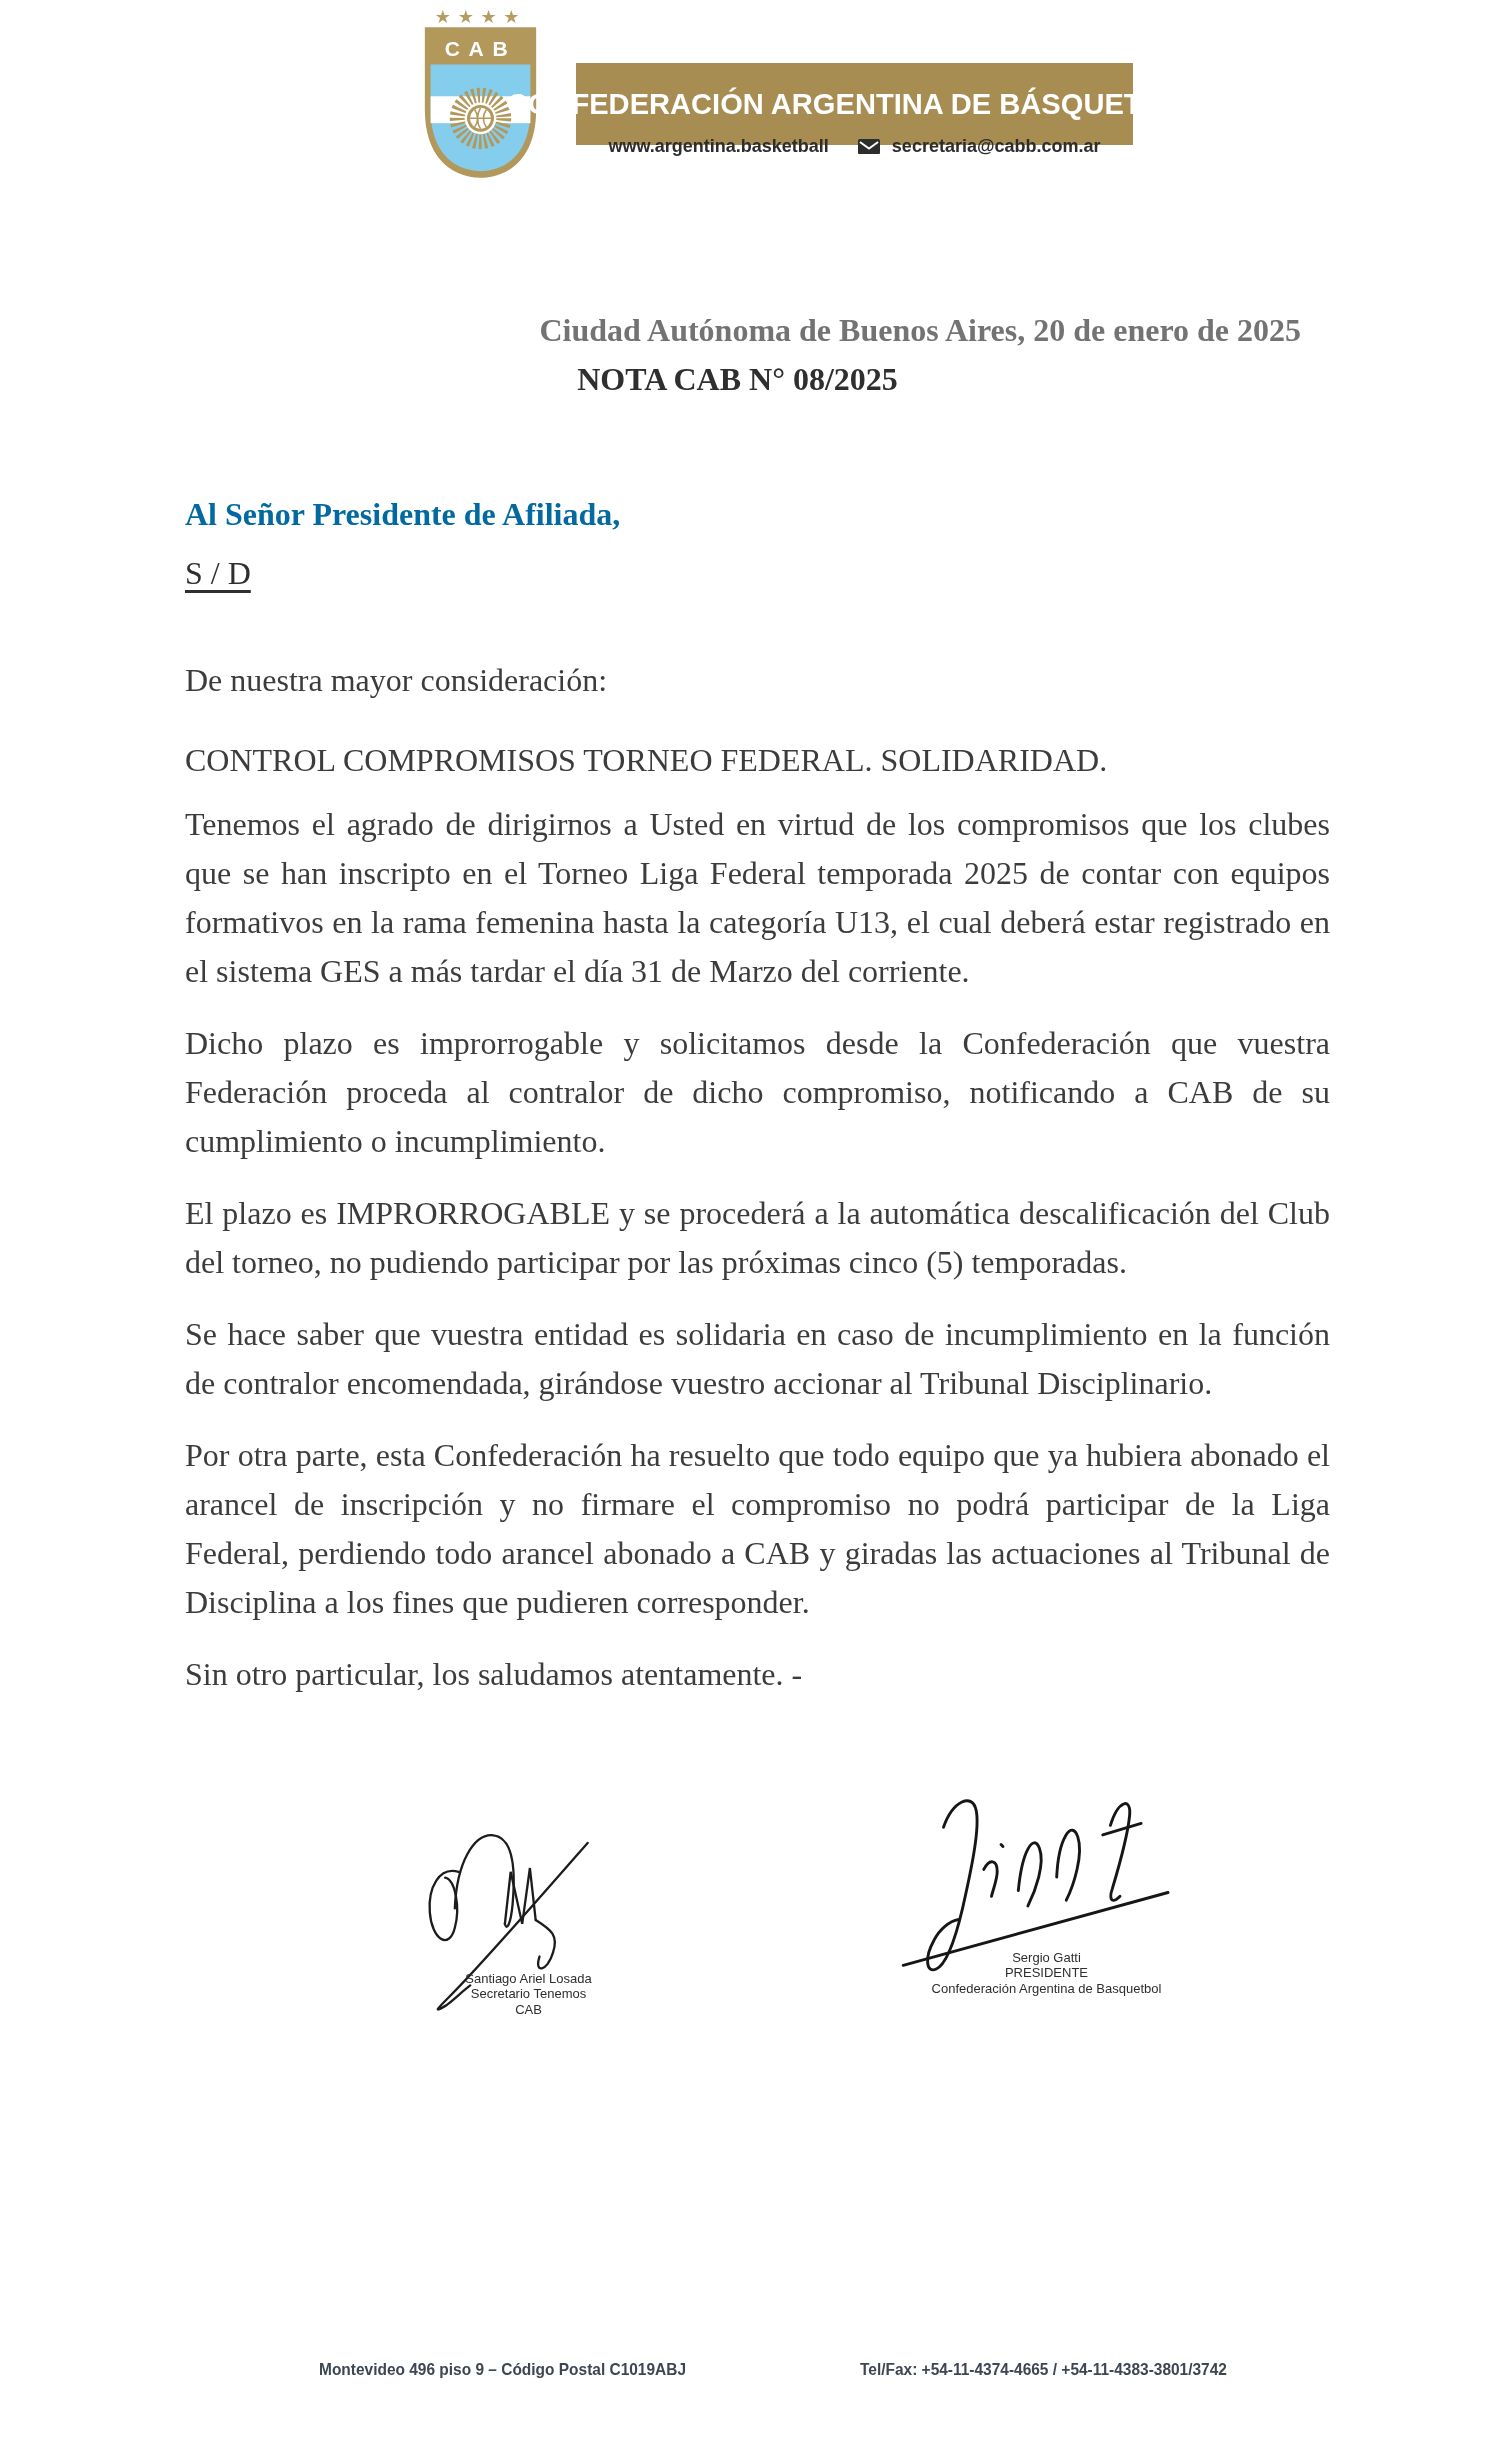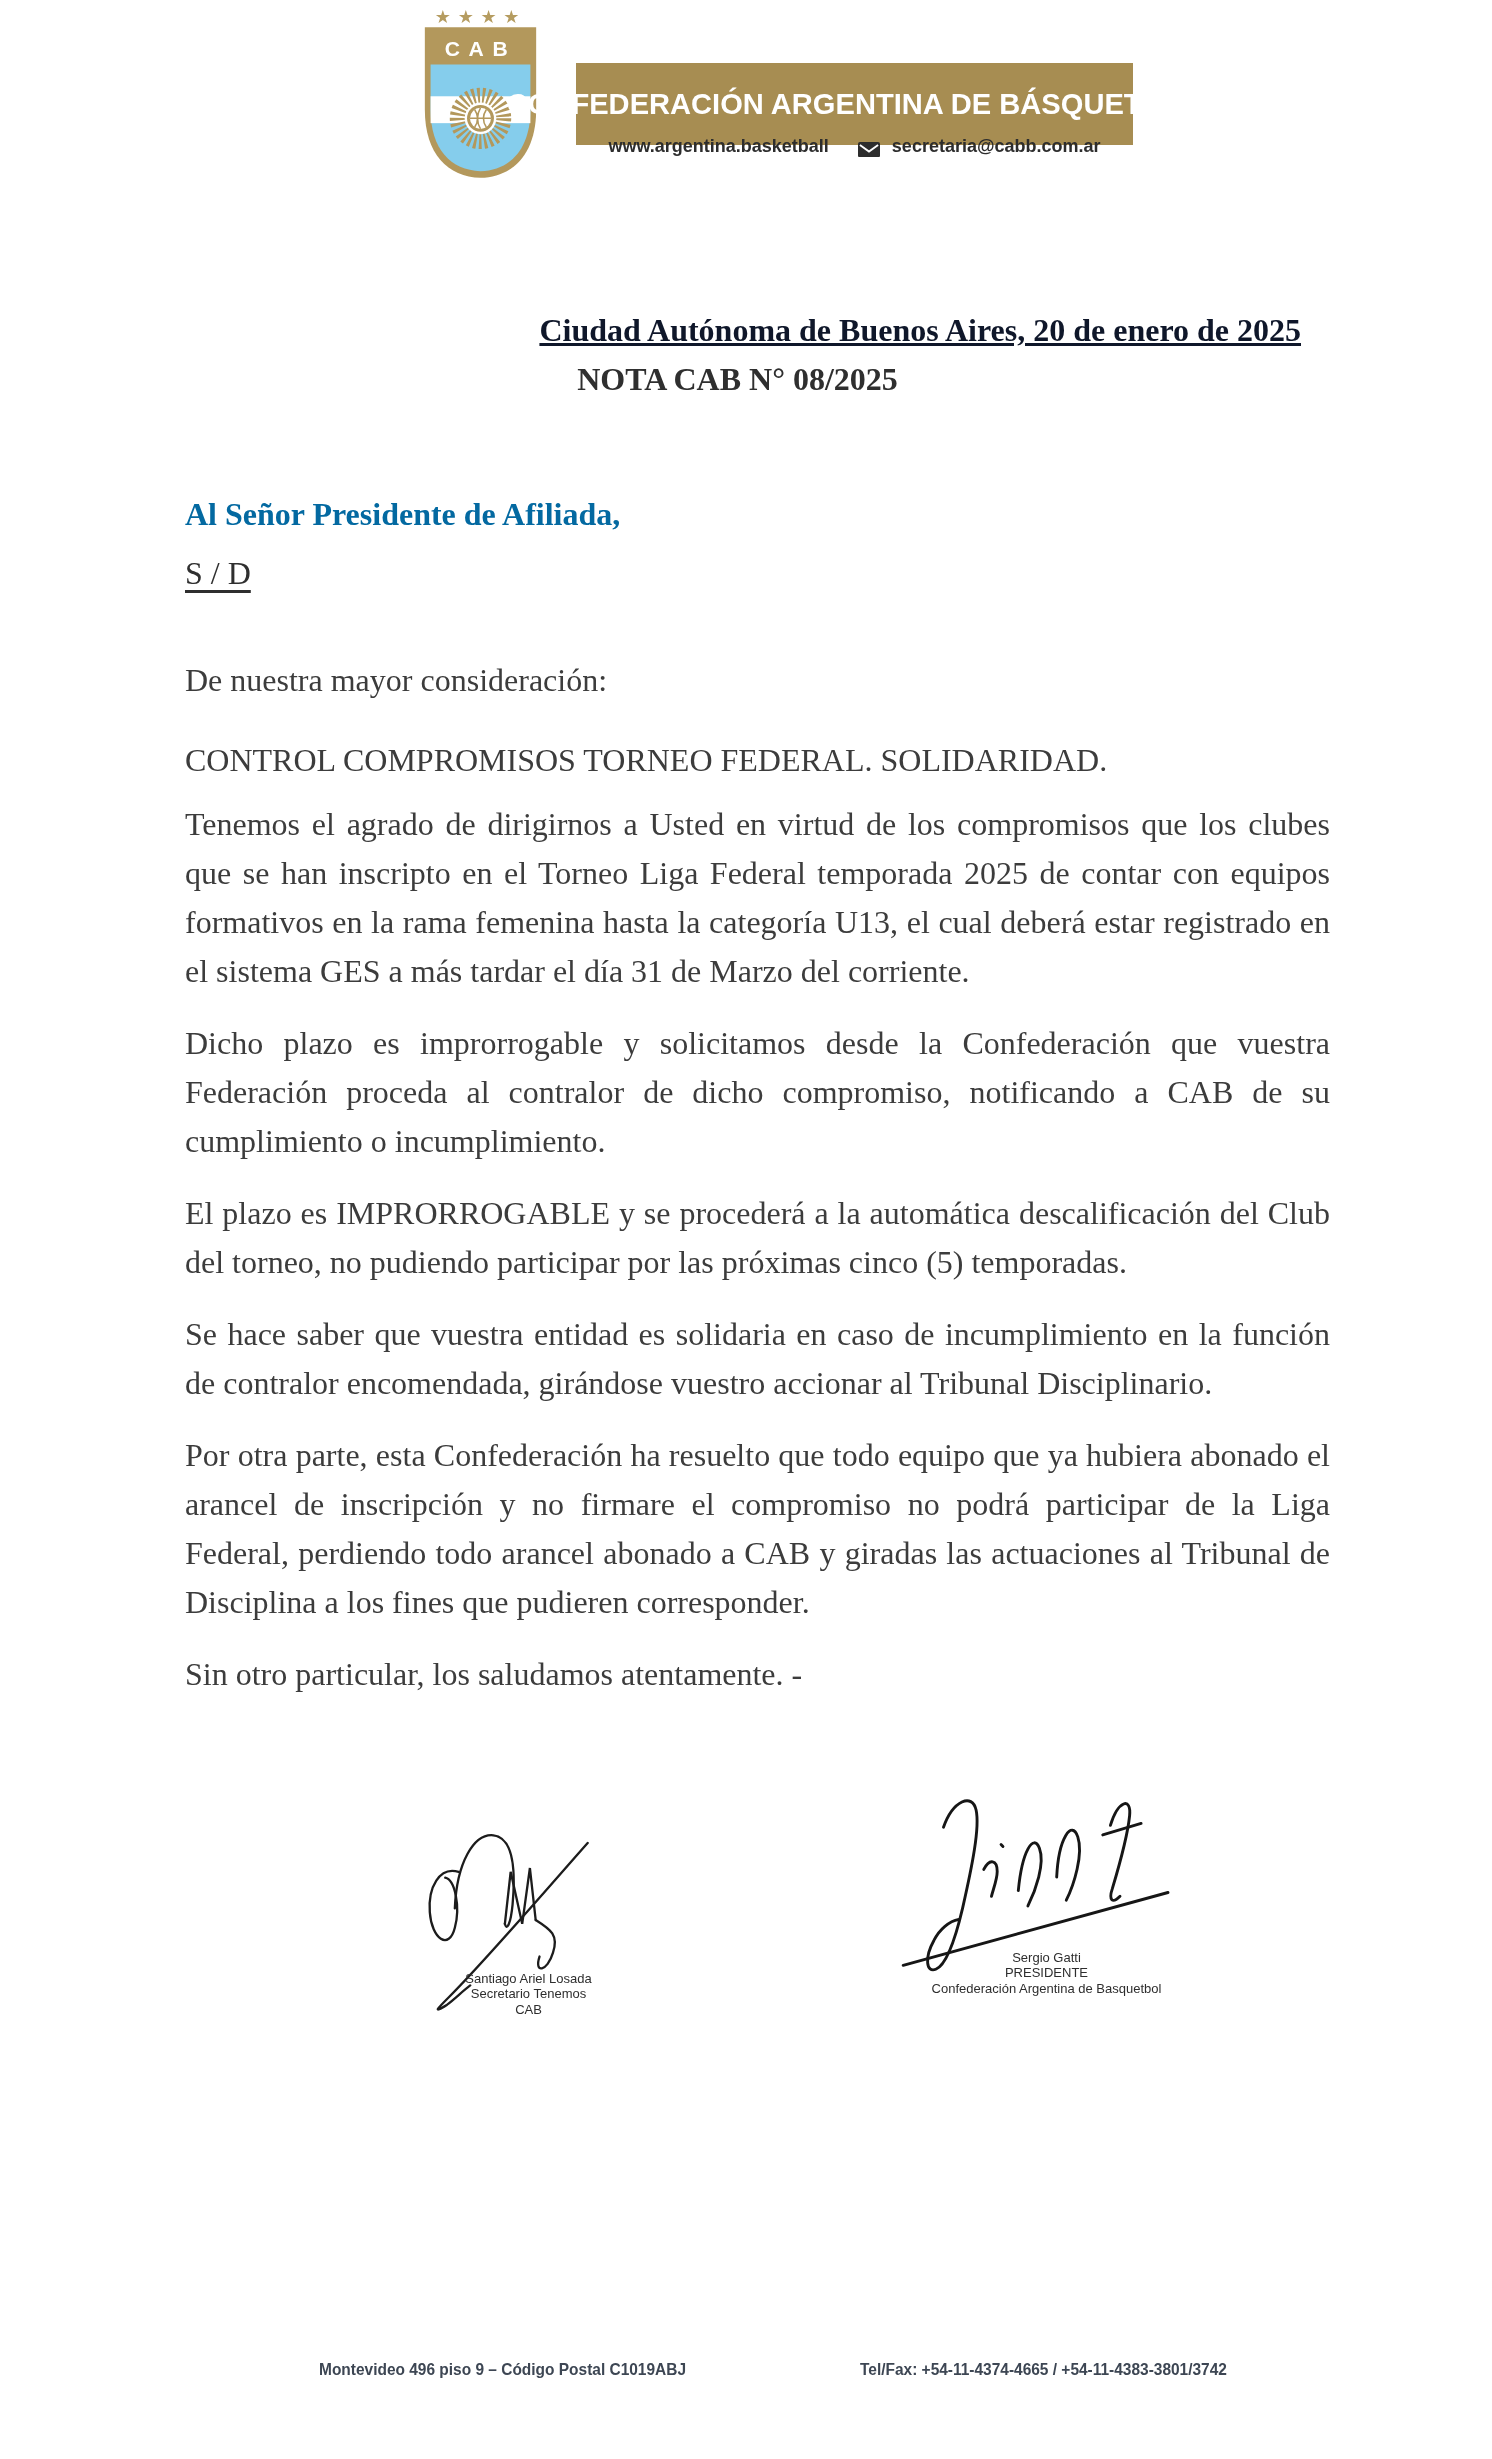--- a/index.html
+++ b/index.html
@@ -33,29 +33,29 @@
     transform:scaleX(0.97);
     white-space:nowrap;
   }
   .contact-line {
     position:absolute; left:576px; top:136px; width:557px;
     display:flex; align-items:center; justify-content:center; gap:29px;
     font-family:"Liberation Sans", sans-serif;
     font-weight:bold; font-size:18px; color:#2d2d2d;
     white-space:nowrap;
   }
-  .email-wrap { display:flex; align-items:flex-end; gap:12px; }
+  .email-wrap { display:flex; align-items:center; gap:12px; }
 
   
   .letter {
     position:absolute; left:185px; top:306px; width:1145px;
     font-size:32px; line-height:49px; text-align:justify;
     color:#3c3c3c;
   }
-  .date-line  { text-align:right; padding-right:29px; font-weight:bold; color:#0f172a;text-decoration:underline; }
+  .date-line  { text-align:right; padding-right:29px; font-weight:bold; color:#737373; }
   .ref-line   { text-align:center; padding-right:40px; font-weight:bold; color:#2f2f2f; margin-bottom:86px; }
   .recipient  { font-weight:bold; color:#0369a1; text-align:left; margin-bottom:9.6px; }
   .sd-line    { font-weight:normal; color:#2f2f2f; text-align:left; text-decoration:underline; text-underline-offset:5.8px; margin-bottom:58px; }
   .salutation { text-align:left; margin-bottom:31px; }
   .subject    { text-align:left; margin-bottom:15.4px; }
   p.para      { margin:0 0 23px 0; }
   .closing    { text-align:left; margin:0; }
 
   
   .sig-svg { position:absolute; }

